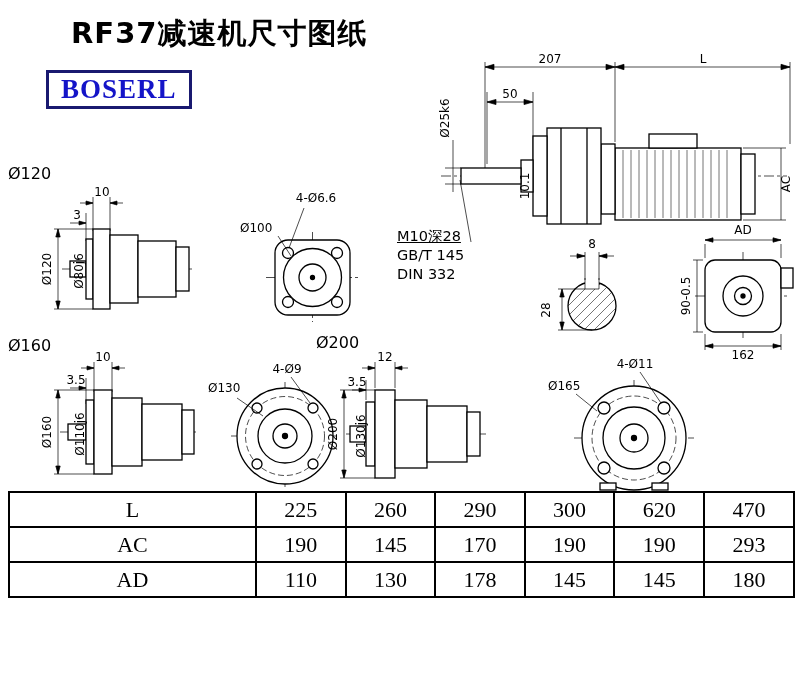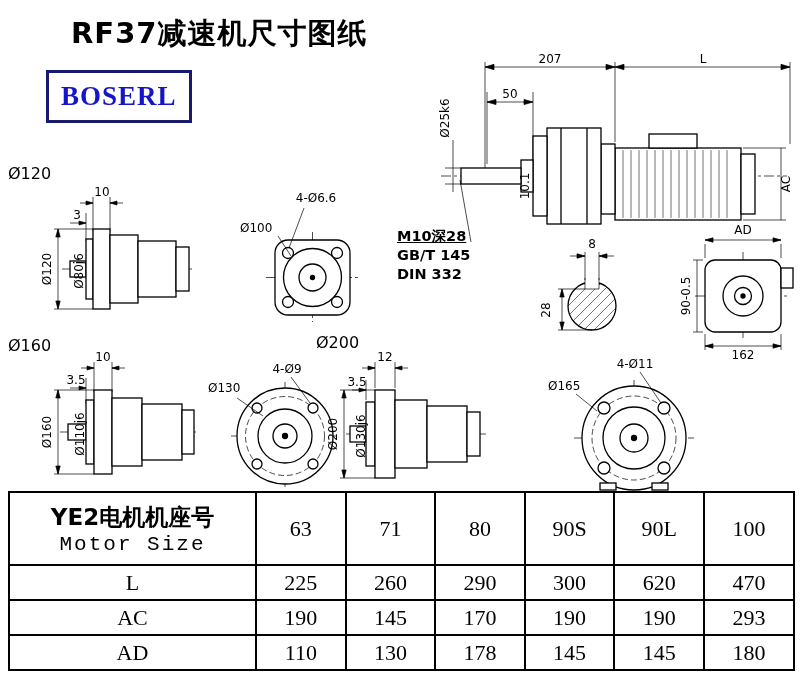--- a/index.html
+++ b/index.html
@@ -1,23 +1,23 @@
 <!DOCTYPE html>
 <html><head>
 <meta charset="utf-8">
 <style>
   * { margin:0; padding:0; box-sizing:border-box; }
   html,body { width:800px; height:673px; background:#fff; font-family:"DejaVu Sans", sans-serif; }
   body { position:relative; overflow:hidden; color:#000; }
   .abs { position:absolute; }
   .title { font-size:29px; font-weight:bold; letter-spacing:1px; font-family:"DejaVu Sans", sans-serif;margin-left:16px; }
-  .logo-box { border:3px solid #191970; padding:8px 12px; background:#fff; }
+  .logo-box { border:3px solid #191970; padding:1px 12px; background:#fff; }
   .logo-text { color:#1414c8; font-family:"Liberation Serif", serif; font-size:27px; font-weight:bold; letter-spacing:1px; }
   .sec-label { font-size:16px; font-family:"DejaVu Sans", sans-serif; }
-  .notes { font-size:14.5px; line-height:19px; font-family:"DejaVu Sans", sans-serif;font-weight:bold; }
+  .notes { font-size:14.5px; line-height:19px; font-family:"DejaVu Sans", sans-serif; }
   .notes .u { text-decoration:underline; }
   svg { overflow:visible; }
   svg text { font-family:"DejaVu Sans", sans-serif; fill:#000; font-size:12px; }
   .outline { stroke:#000; stroke-width:1.3; fill:#fff; }
   .dim { stroke:#000; stroke-width:0.7; fill:none; }
   .thin { stroke:#000; stroke-width:0.55; fill:none; }
   .cl { stroke:#000; stroke-width:0.7; fill:none; stroke-dasharray:10 3 3 3; }
   .bc { stroke:#000; stroke-width:0.7; fill:none; stroke-dasharray:6 3; }
   table { border-collapse:collapse; table-layout:fixed; width:785px; }
   td { border:2px solid #000; text-align:center; vertical-align:middle;
@@ -345,32 +345,20 @@
     <colgroup>
       <col style="width:247px">
         <col style="width:89.6px">
         <col style="width:89.6px">
         <col style="width:89.6px">
         <col style="width:89.6px">
         <col style="width:89.6px">
         <col style="width:90px">
     </colgroup>
     <tbody>
-        <tr style="height:73px">
-      <td>
-        <div class="cn">YE2电机机座号</div>
-        <div class="en">Motor Size</div>
-      </td>
-      <td>63</td>
-      <td>71</td>
-      <td>80</td>
-      <td>90S</td>
-      <td>90L</td>
-      <td>100</td>
-    </tr>
     <tr style="height:35px">
       <td>L</td>
       <td>225</td>
       <td>260</td>
       <td>290</td>
       <td>300</td>
       <td>620</td>
       <td>470</td>
     </tr>
     <tr style="height:35px">

